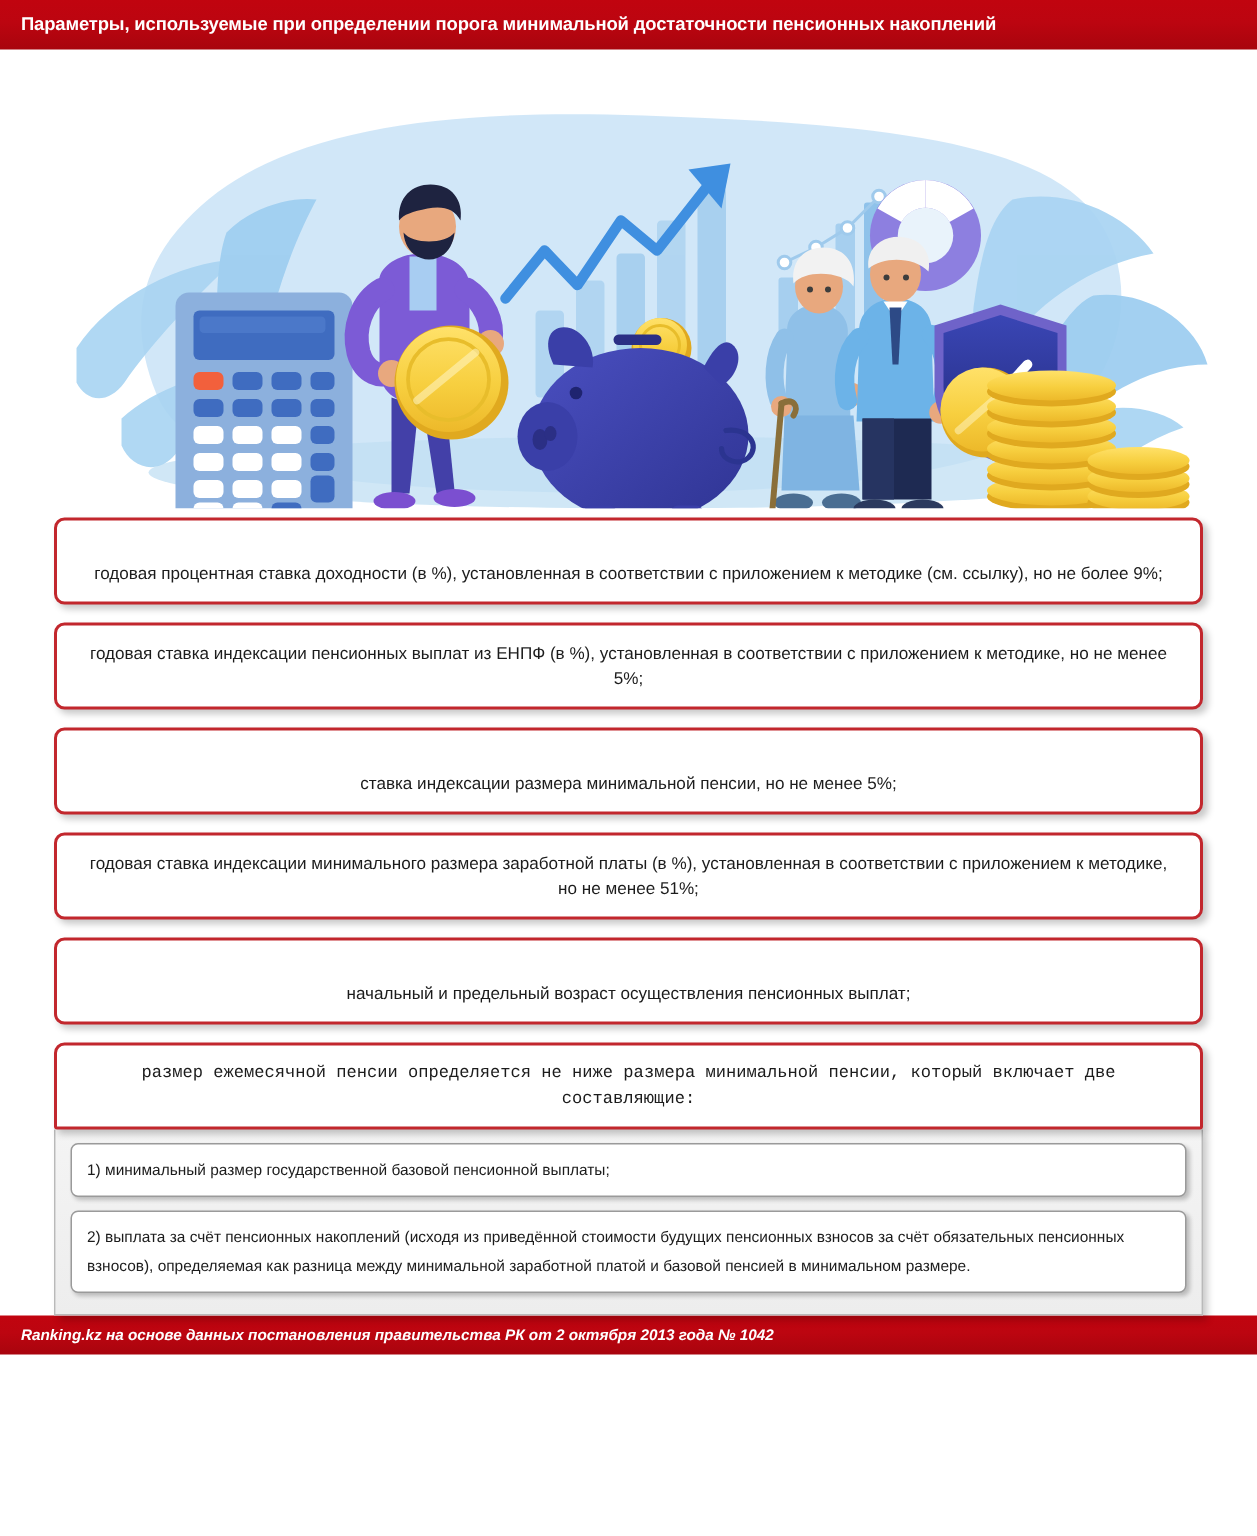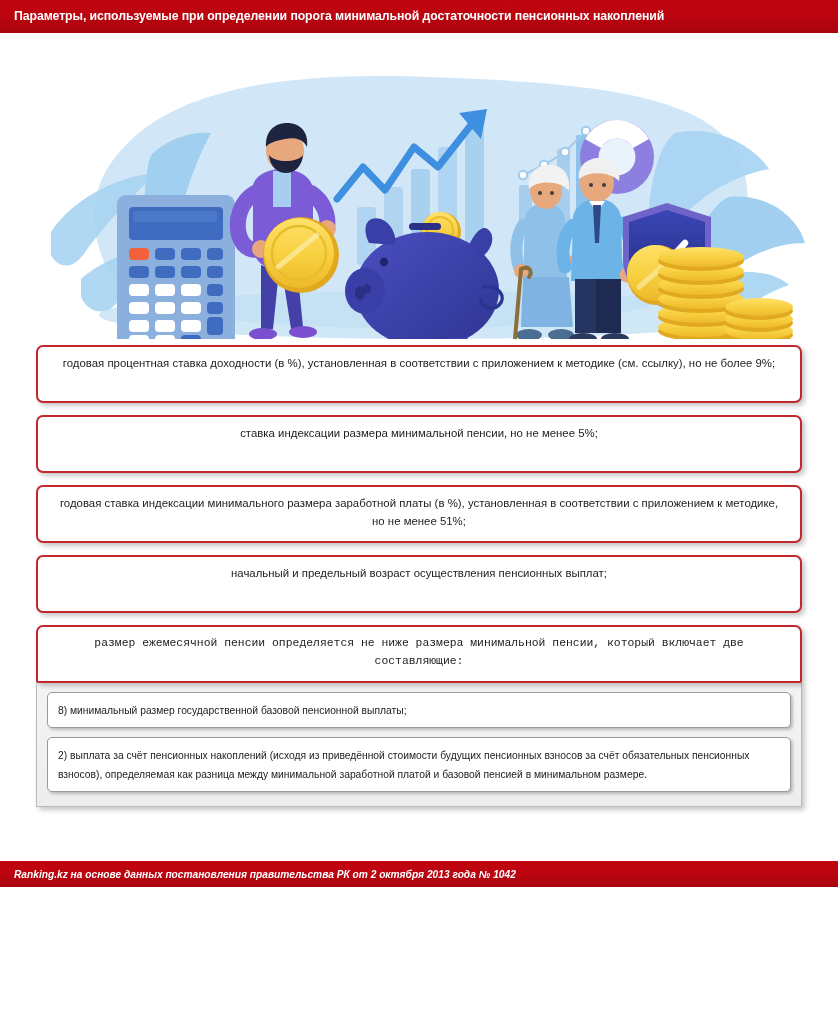--- a/index.html
+++ b/index.html
@@ -71,21 +71,21 @@
   }
   .redbox {
     position: relative;
     border: 2.4px solid #c2272d;
     border-radius: 7px;
     background: #ffffff;
     box-shadow: 3px 3px 5px rgba(0,0,0,0.22);
     margin-bottom: 12px;
     box-sizing: border-box;
     display: flex;
-    align-items: flex-start;
+    align-items: flex-end;
     justify-content: center;
     text-align: center;
     padding: 8px 12px;
   }
   .redbox .txt {
     font-size: 11.4px;
     line-height: 1.55;
     color: #1c1c1c;
     max-width: 722px;
   }
@@ -370,41 +370,44 @@
         </g>
       </svg>
     </div>
 
     <div class="boxes">
 
       <div class="redbox h-tall">
         <span class="txt">годовая процентная ставка доходности (в %), установленная в соответствии с приложением к методике (см. ссылку), но не более 9%;</span>
       </div>
 
+      <div class="redbox h-tall">
+        <span class="txt">годовая ставка индексации пенсионных выплат из ЕНПФ (в %), установленная в соответствии с приложением к методике, но не менее 5%;</span>
+      </div>
 
       <div class="redbox h-mid">
         <span class="txt">ставка индексации размера минимальной пенсии, но не менее 5%;</span>
       </div>
 
       <div class="redbox h-tall">
         <span class="txt">годовая ставка индексации минимального размера заработной платы (в %), установленная в соответствии с приложением к методике, но не менее 51%;</span>
       </div>
 
 
       <div class="redbox h-mid">
         <span class="txt">начальный и предельный возраст осуществления пенсионных выплат;</span>
       </div>
 
       <div class="group">
         <div class="redbox h-tall">
           <span class="txt">размер ежемесячной пенсии определяется не ниже размера минимальной пенсии, который включает две составляющие:</span>
         </div>
         <div class="subwrap">
           <div class="subbox">
-            <span class="txt">8) минимальный размер государственной базовой пенсионной выплаты;</span>
+            <span class="txt">1) минимальный размер государственной базовой пенсионной выплаты;</span>
           </div>
           <div class="subbox">
             <span class="txt">2) выплата за счёт пенсионных накоплений (исходя из приведённой стоимости будущих пенсионных взносов за счёт обязательных пенсионных взносов), определяемая как разница между минимальной заработной платой и базовой пенсией в минимальном размере.</span>
           </div>
         </div>
       </div>
 
     </div>
   </div>
 

